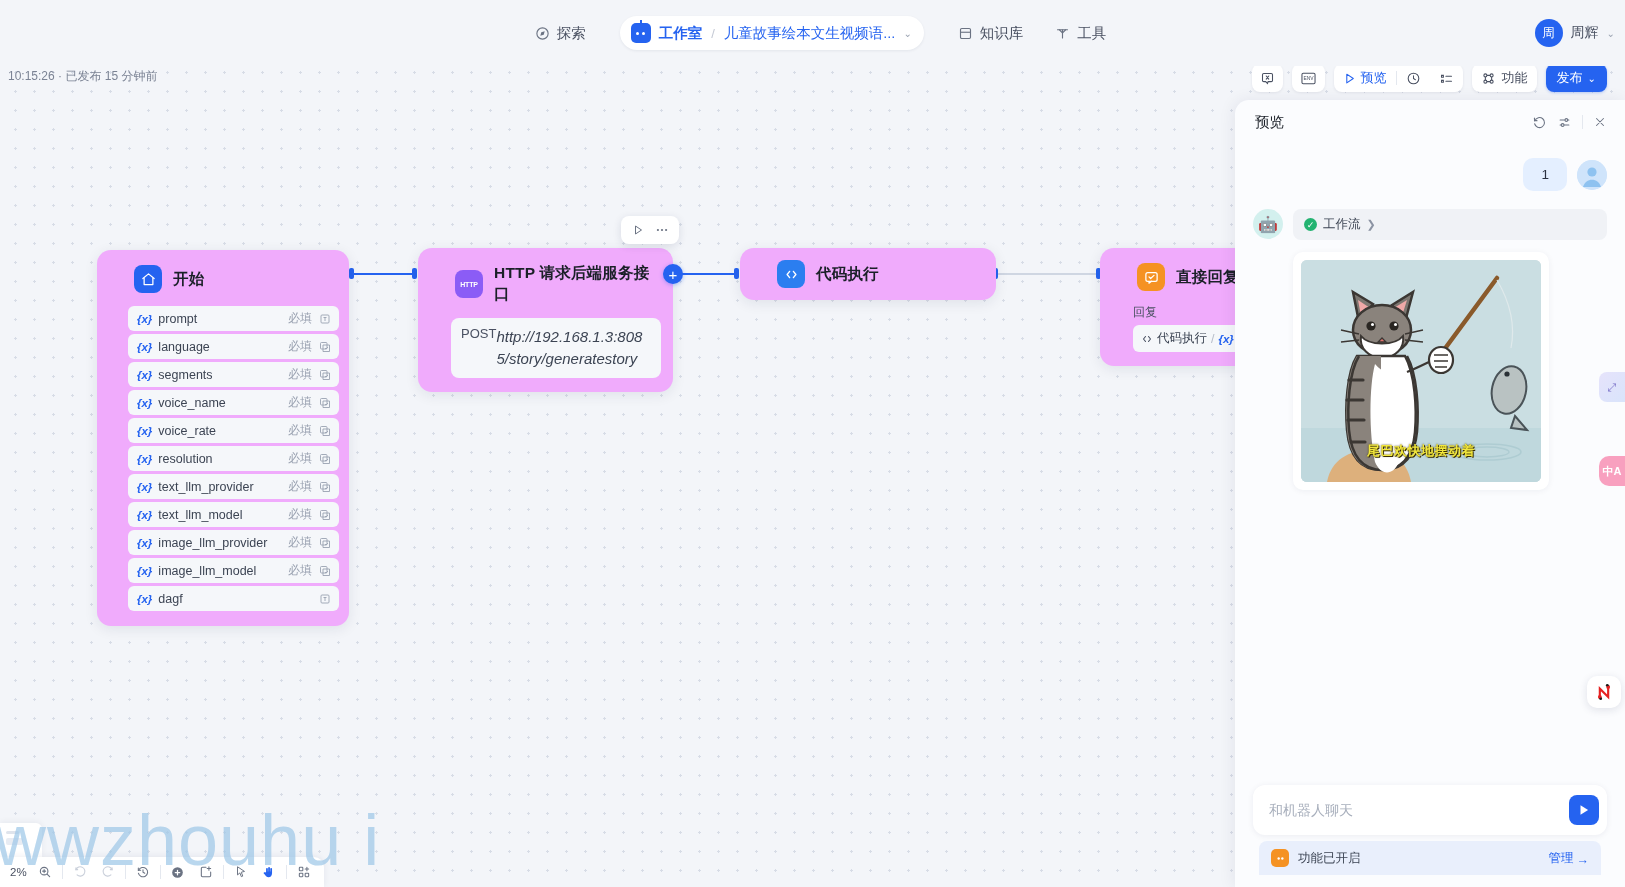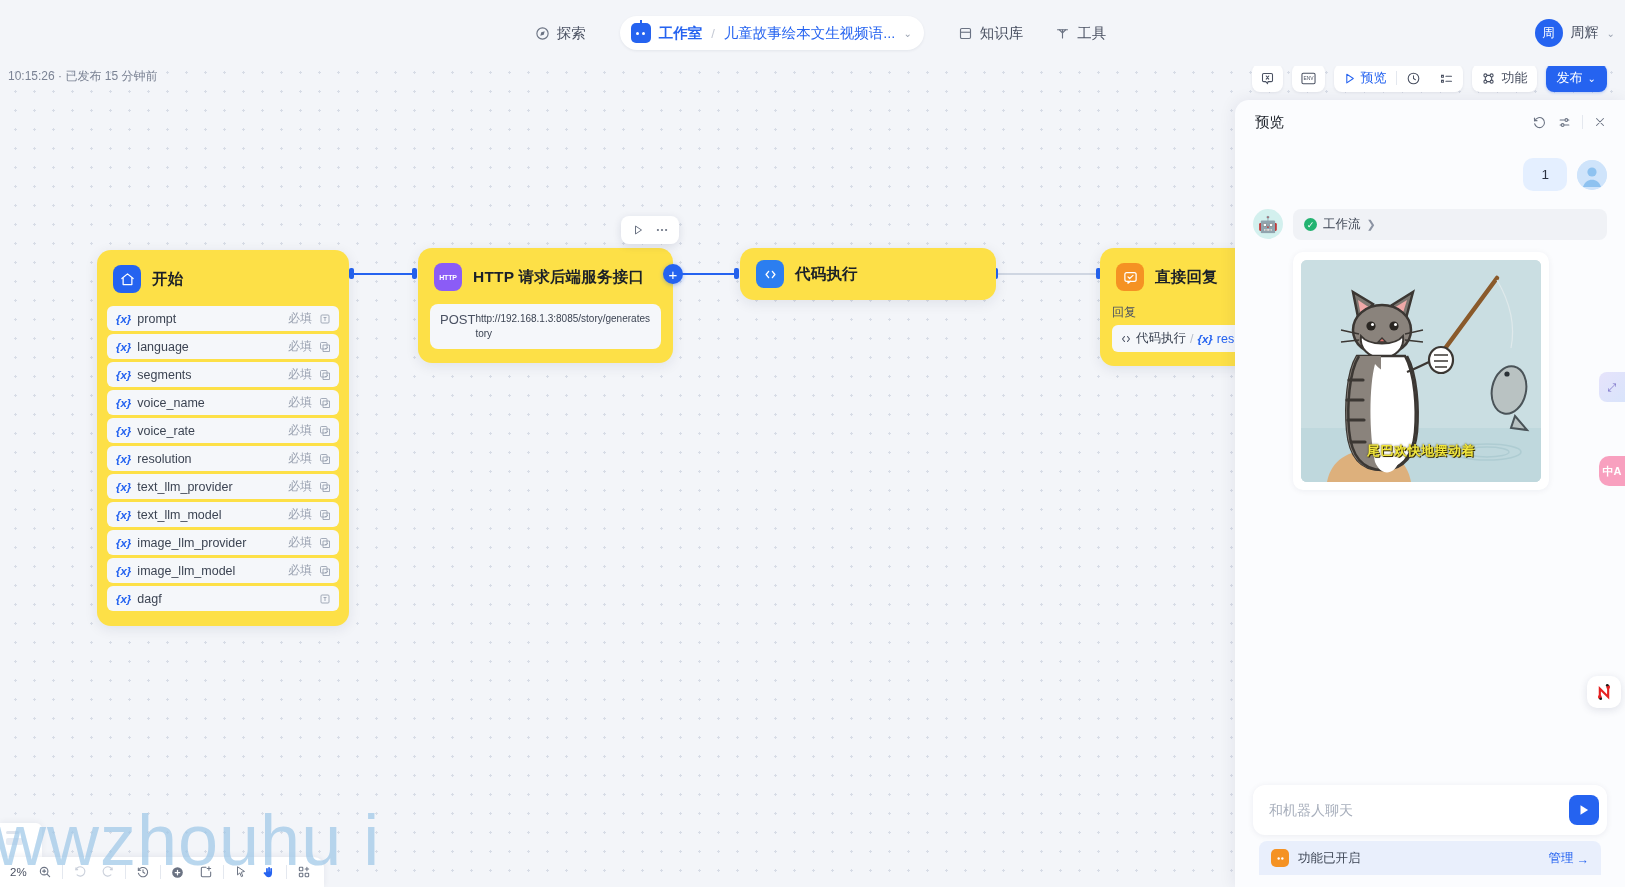--- a/index.html
+++ b/index.html
@@ -107,23 +107,24 @@
   .func-btn { gap: 6px !important; }
   .publish-btn {
     height: 28px; background: #2563f0; color: #fff; border-radius: 8px;
     display: flex; align-items: center; gap: 5px; padding: 0 11px;
     font-size: 13px; cursor: pointer; font-weight: 500;
     box-shadow: 0 1px 3px rgba(37,99,240,.3);
   }
 
   
   .node {
-    position: absolute; background: #fde047; border-radius: 14px;
+    position: absolute; background: #f0abfc; border-radius: 14px;
     box-shadow: 0 3px 14px rgba(25,35,70,.09);
     z-index: 12;
+    padding-left: 21px;
   }
   .node-head {
     display: flex; align-items: center; gap: 11px;
     padding: 15px 16px 13px 16px;
   }
   .node-ico {
     width: 28px; height: 28px; border-radius: 8px;
     display: flex; align-items: center; justify-content: center;
     color: #fff; flex: none;
   }
@@ -144,21 +145,21 @@
   .param-row .ptype { color: #9aa2b1; display: flex; align-items: center; }
 
   
   #node-http { left: 418px; top: 248px; width: 255px; }
   .http-body { padding: 0 12px 14px 12px; }
   .http-url {
     background: #f5f7fa; border-radius: 8px; padding: 8px 10px;
     display: flex; gap: 0; align-items: flex-start;
   }
   .http-method { font-size: 13px; color: #4a5162; font-weight: 500; flex: none; }
-  .http-link { font-size: 10px; color: #3c4453; line-height: 1.45; word-break: break-all; }
+  .http-link { font-size: 15px; color: #3c4453; line-height: 1.45; word-break: break-all; font-style: italic; }
 
   .node-actions {
     position: absolute; left: 203px; top: -32px;
     background: #fff; border-radius: 8px;
     box-shadow: 0 2px 8px rgba(25,35,70,.12);
     display: flex; align-items: center; gap: 2px; padding: 4px 6px;
   }
   .node-actions > span {
     width: 22px; height: 20px; display: flex; align-items: center;
     justify-content: center; cursor: pointer; color: #6b7383;

